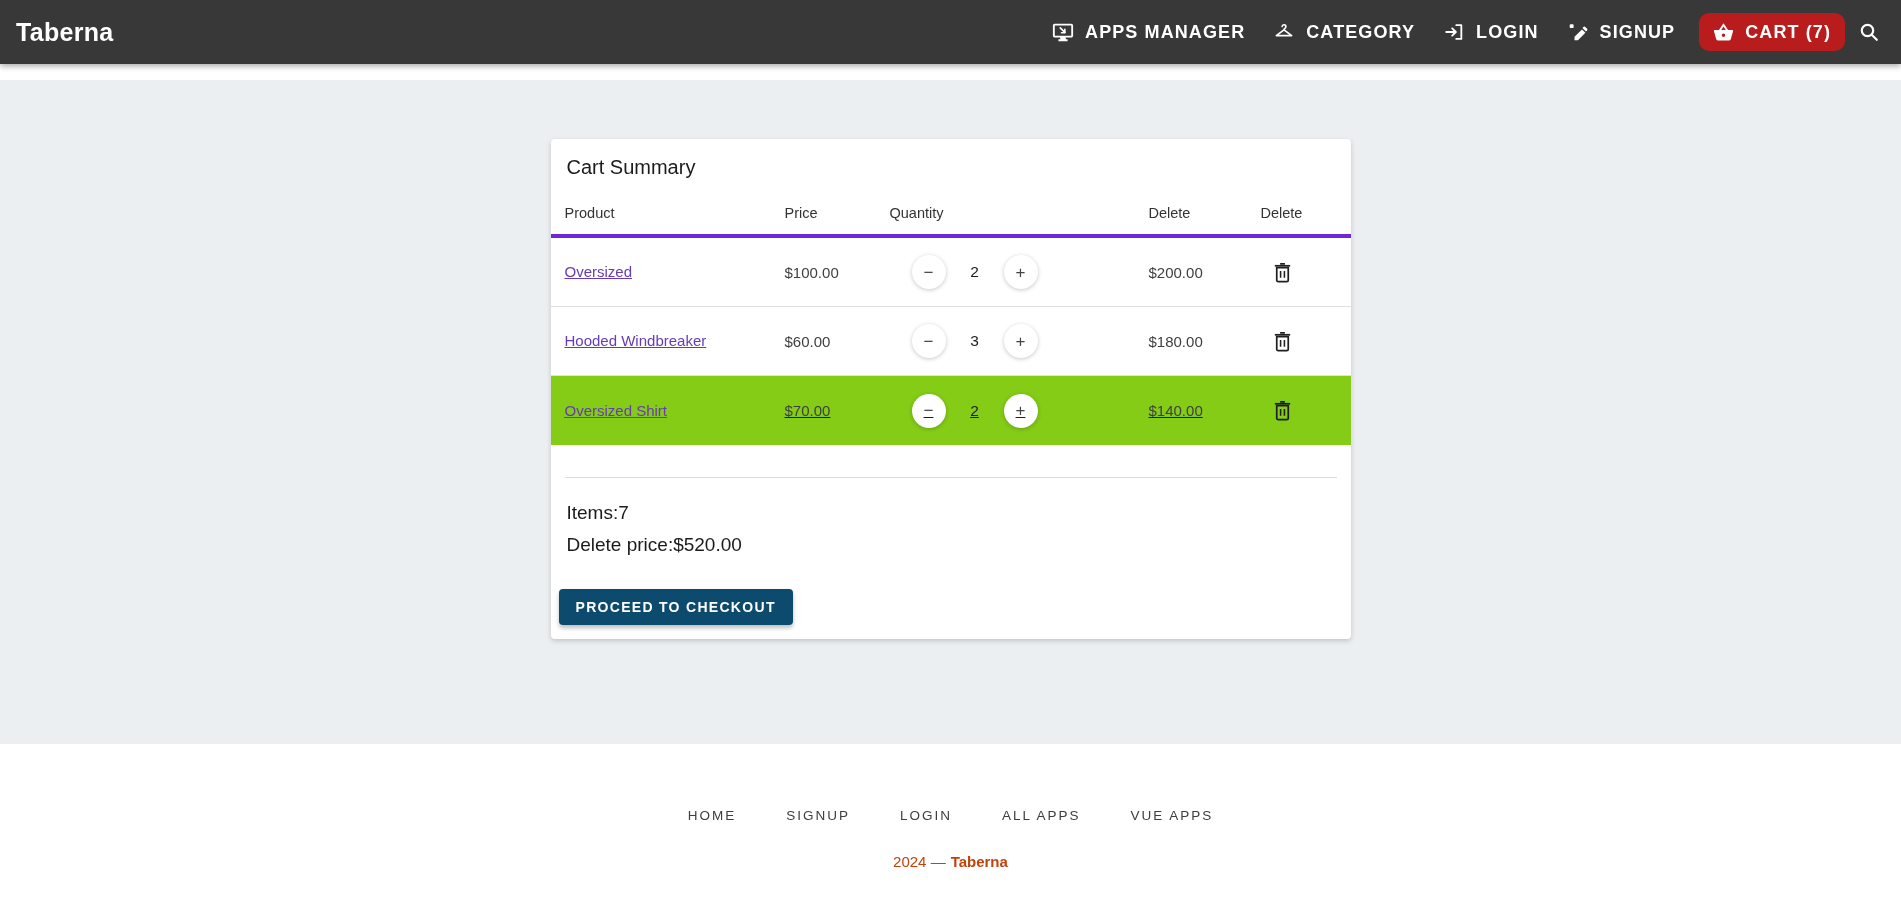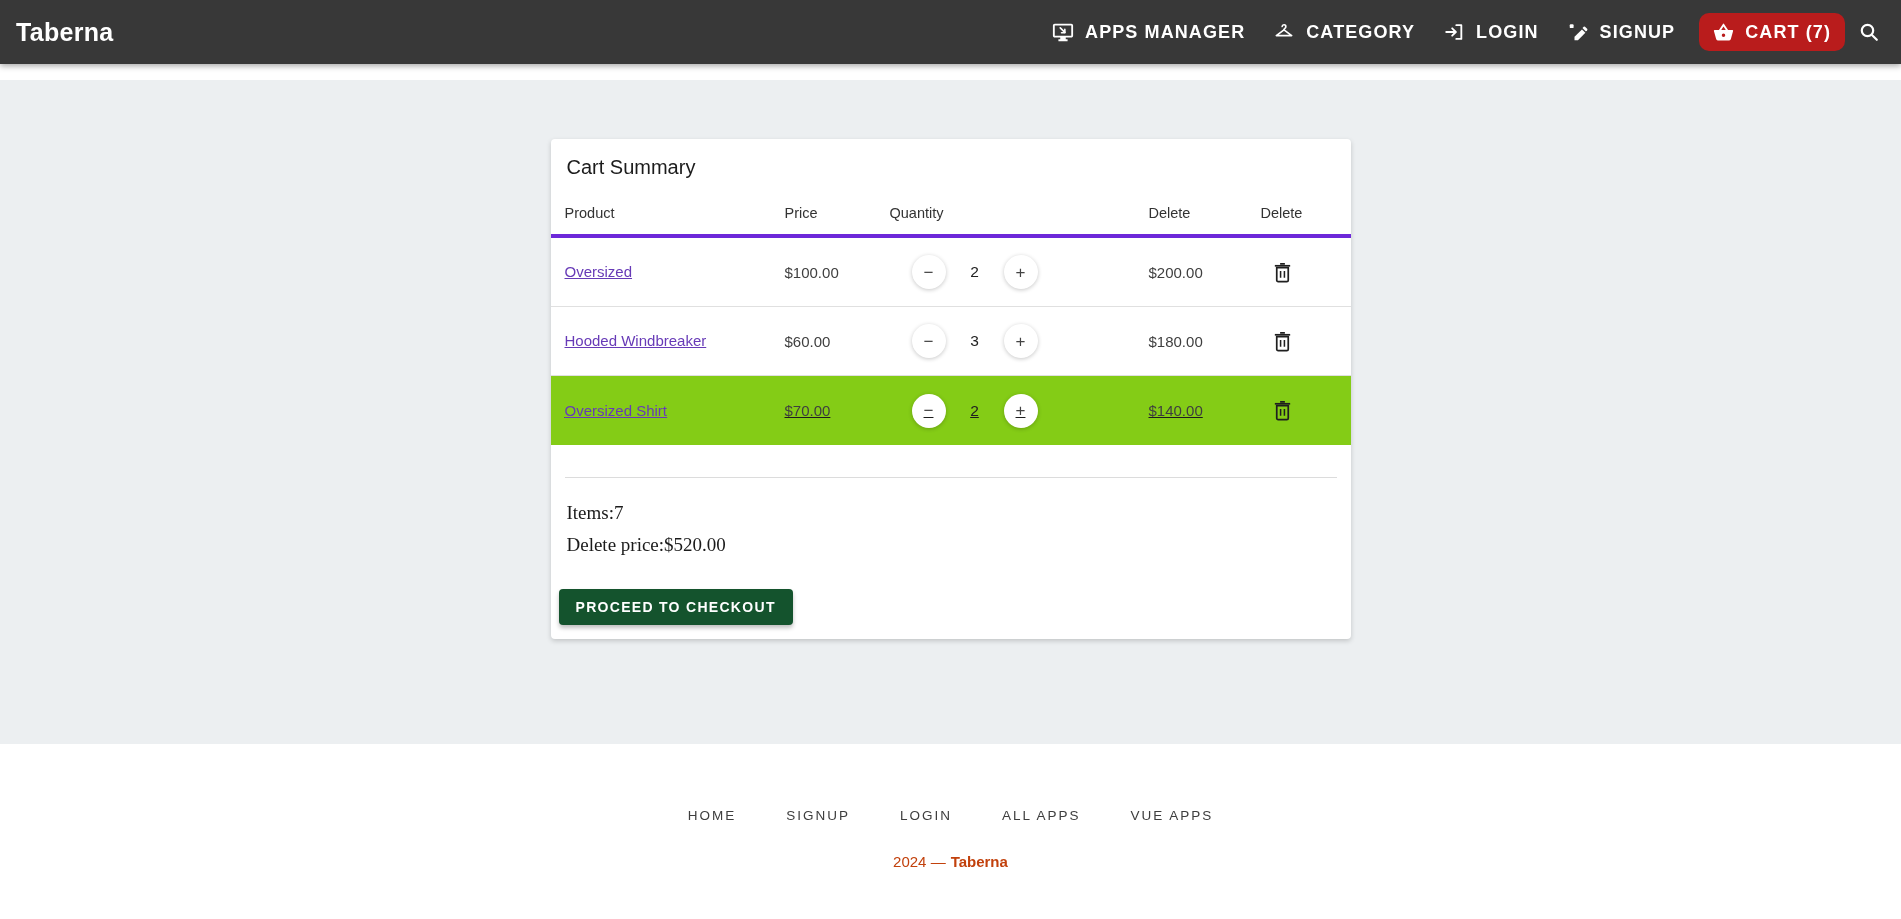--- a/index.html
+++ b/index.html
@@ -54,26 +54,26 @@
     box-shadow:0 1px 4px rgba(0,0,0,.22); cursor:pointer; font-family:inherit;
     font-size:17px; color:#444; display:flex; align-items:center; justify-content:center;
     line-height:1;
   }
   .qty-val { font-size:15.5px; color:#212121; min-width:10px; text-align:center; }
 
   .del-btn { background:transparent; border:none; cursor:pointer; padding:2px; margin-left:8px; display:flex; }
 
   .divider { border:none; border-top:1px solid #dcdcdc; margin:32px 14px 0; }
 
-  .summary { padding:19px 16px 0;font-family:Liberation Serif, serif; }
+  .summary { padding:19px 16px 0; }
   .summary-line { font-size:19px; line-height:32px; color:#1b1b1b; }
 
   .checkout {
     margin:28px 0 14px 8px; height:36px; padding:0 17px; border:none; border-radius:4px;
-    background:#14532d; color:#fff; font-family:inherit; font-size:14px; font-weight:700;
+    background:#0c4a6e; color:#fff; font-family:inherit; font-size:14px; font-weight:700;
     letter-spacing:1.3px; cursor:pointer; box-shadow:0 3px 4px rgba(0,0,0,.25);
   }
 
   
   .footer { background:#ffffff; height:191px; text-align:center; padding-top:64px;border-radius:16px; }
   .footer-links { display:flex; justify-content:center; gap:50px; }
   .footer-link {
     font-size:13.5px; letter-spacing:2px; color:#3e3e3e; text-decoration:none;
     font-weight:500; cursor:pointer;
   }

